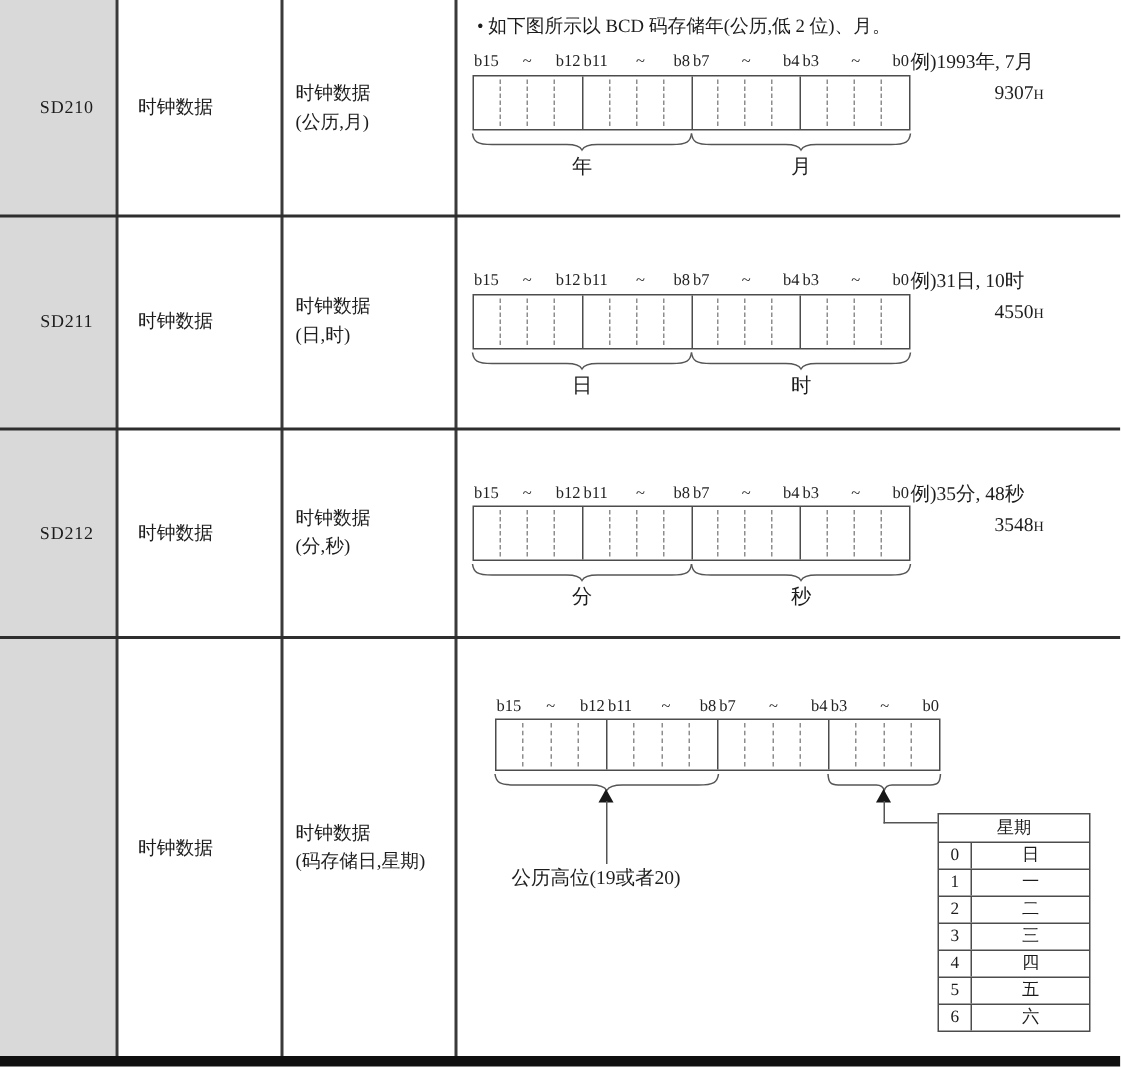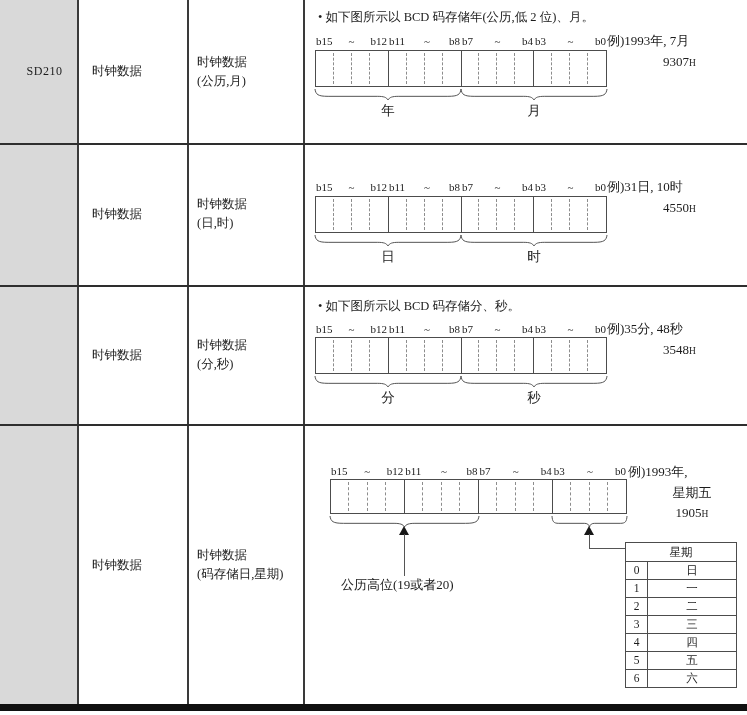--- a/index.html
+++ b/index.html
@@ -39,21 +39,21 @@
   .example { position:absolute; font-size:13px; }
   .exline1 { white-space:nowrap; }
   .exval { text-align:center; margin-top:4px; }
   .hx { font-size:9.5px; }
 
   .uparrow { position:absolute; width:0; height:0; border-left:5px solid transparent; border-right:5px solid transparent; border-bottom:9px solid #181818; }
   .aline-v { position:absolute; width:1px; background:#555; }
   .aline-h { position:absolute; height:1px; background:#555; }
   .arrowlabel { position:absolute; white-space:nowrap; font-size:13px; }
 
-  .weektable { position:absolute; width:112px; border:1px solid #4c4c4c; background:#fff; font-size:11.5px; }
+  .weektable { position:absolute; width:102px; border:1px solid #4c4c4c; background:#fff; font-size:11.5px; }
   .whead { height:18px; line-height:18px; text-align:center; }
   .wrow { display:flex; height:18px; line-height:17px; border-top:1px solid #4c4c4c; }
   .wnum { width:22px; border-right:1px solid #4c4c4c; text-align:center; }
   .wday { flex:1; text-align:center; }
 </style>
 </head>
 <body>
 
 <div class="page">
   <div class="table">
@@ -130,20 +130,23 @@
         <div class="glabel" style="left:10px; top:102px; width:146px;">年</div>
         <div class="glabel" style="left:156px; top:102px; width:146px;">月</div>
         <div class="example" style="left:302px; top:32px; width:145px;">
           <div class="exline1">例)1993年, 7月</div>
           <div class="exval"><span>9307</span><span class="hx">H</span></div>
         </div>
       </div>
     </div>
 
     <div class="row" style="top:144px; height:140px;">
+      <div class="cell c1">
+          <span>SD211</span>
+        </div>
       <div class="cell c2">
           <span>时钟数据</span>
         </div>
       <div class="cell c3">
         <span>时钟数据</span>
         <span>(日,时)</span>
       </div>
       <div class="cell c4">
         <div class="bitlabels" style="left:10px; top:34px; width:292px;">
             <div class="blgrp">
@@ -202,29 +205,31 @@
         <div class="glabel" style="left:10px; top:104px; width:146px;">日</div>
         <div class="glabel" style="left:156px; top:104px; width:146px;">时</div>
         <div class="example" style="left:302px; top:34px; width:145px;">
           <div class="exline1">例)31日, 10时</div>
           <div class="exval"><span>4550</span><span class="hx">H</span></div>
         </div>
       </div>
     </div>
 
     <div class="row" style="top:286px; height:138px;">
+      <div class="cell c1">
+          <span>SD212</span>
+        </div>
       <div class="cell c2">
           <span>时钟数据</span>
         </div>
       <div class="cell c3">
         <span>时钟数据</span>
         <span>(分,秒)</span>
       </div>
       <div class="cell c4">
-        <div class="bullet" style="top:12px;">• 如下图所示以 BCD 码存储分、秒。</div>
         <div class="bitlabels" style="left:10px; top:34px; width:292px;">
             <div class="blgrp">
               <span>b15</span>
               <span>~</span>
               <span>b12</span>
             </div>
             <div class="blgrp">
               <span>b11</span>
               <span>~</span>
               <span>b8</span>
@@ -346,25 +351,20 @@
           </svg>
 
         <div class="uparrow" style="left:94px; top:100px;"></div>
         <div class="aline-v" style="left:99px; top:108px; height:42px;"></div>
         <div class="arrowlabel" style="left:36px; top:150px;">公历高位(19或者20)</div>
 
         <div class="uparrow" style="left:279px; top:100px;"></div>
         <div class="aline-v" style="left:284px; top:108px; height:15px;"></div>
         <div class="aline-h" style="left:284px; top:122px; width:37px;"></div>
 
-        <div class="example" style="left:323px; top:37px; width:112px;">
-          <div class="exline1">例)1993年,</div>
-          <div class="exval" style="padding-left:16px; margin-top:3px;">星期五</div>
-          <div class="exval" style="padding-left:16px; margin-top:3px;"><span>1905</span><span class="hx">H</span></div>
-        </div>
 
         <div class="weektable" style="left:320px; top:116px;">
           <div class="whead">星期</div>
           <div>
               <div class="wrow">
                 <div class="wnum">0</div>
                 <div class="wday">日</div>
               </div>
               <div class="wrow">
                 <div class="wnum">1</div>

